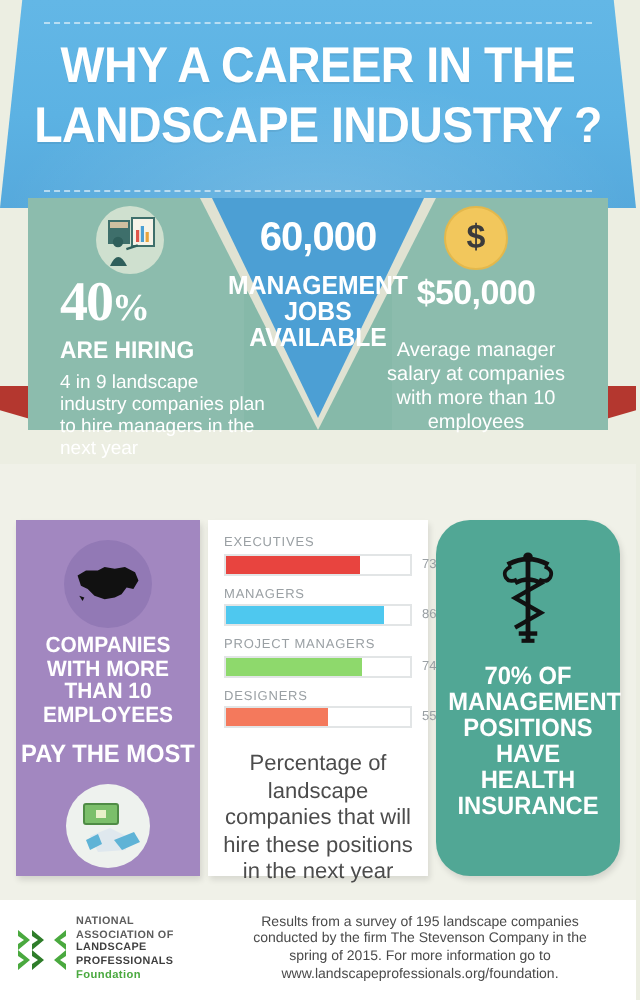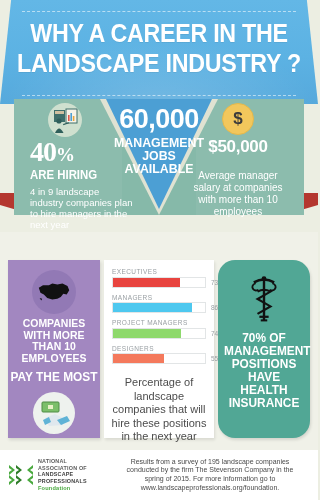--- a/index.html
+++ b/index.html
@@ -58,21 +58,21 @@
     position:absolute;left:50%;transform:translateX(-50%);top:0;
     width:106px;height:110px;background:#4c9fd4;
     clip-path:polygon(0 0,100% 0,50% 100%);
   }
   .v-text{
     position:absolute;left:50%;transform:translateX(-50%);top:6px;width:120px;
     text-align:center;color:#fff;
   }
   .v-big{
     font-family:"Liberation Sans Narrow","Liberation Sans",sans-serif;
-    font-weight:bold;font-size:27px;line-height:28px;letter-spacing:-.5px;
+    font-weight:bold;font-size:20px;line-height:28px;letter-spacing:-.5px;
   }
   .v-sub{
     font-family:"Liberation Sans Narrow","Liberation Sans",sans-serif;
     font-weight:bold;font-size:13px;line-height:13px;margin-top:3px;
     transform:scaleX(.95);
   }
   .v-sub span{display:block;}
 
   .col-left{position:absolute;left:16px;top:4px;width:104px;color:#fff;}
   .icon-circle{

